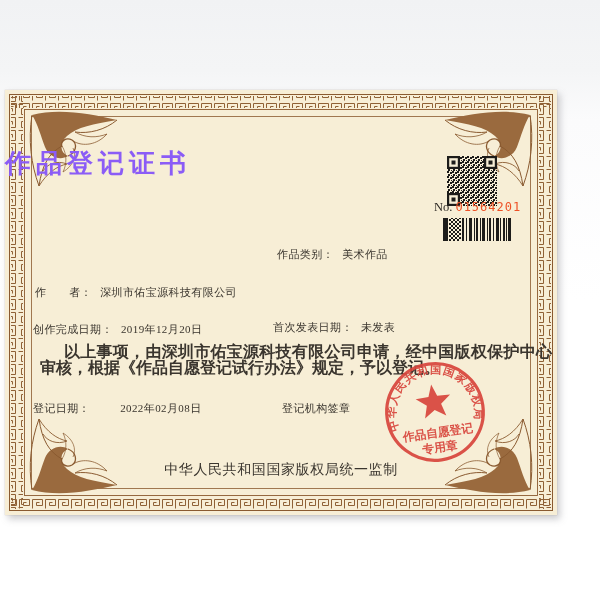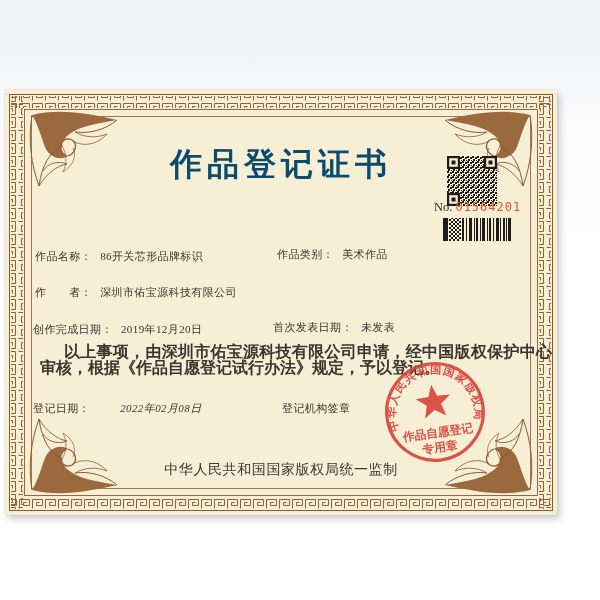--- a/index.html
+++ b/index.html
@@ -9,39 +9,39 @@
     font-family:"Liberation Serif","DejaVu Serif",serif;
   }
   .certificate{
     position:absolute;left:5px;top:90px;width:552px;height:425px;
     background:#f7eed6;
     box-shadow:3px 4px 7px rgba(110,110,118,.35), 0 0 1px rgba(120,90,60,.4);
   }
   .frame{position:absolute;left:0;top:0;width:552px;height:425px;}
   .title{
     position:absolute;left:0;top:55px;width:100%;margin:0;
-    text-align:center;font-size:32px;font-weight:700;color:#0c4a6e;
+    font-size:26px;font-weight:700;color:#8b5cf6;
     letter-spacing:5px;line-height:38px;
   }
   .qr{position:absolute;left:442px;top:66px;width:50px;height:50px;}
   .serial{
     position:absolute;left:429px;top:110px;width:120px;height:15px;
     font-size:12.5px;color:#2e2a26;white-space:nowrap;
   }
   .serial .num{
     font-family:"DejaVu Sans Mono",monospace;color:#ee5126;
     font-size:12px;letter-spacing:1px;margin-left:3px;
   }
   .barcode{position:absolute;left:438px;top:127px;width:70px;height:25px;}
   .row{
     position:absolute;white-space:nowrap;font-size:11px;color:#3a352e;
     letter-spacing:.4px;
   }
   .row .lbl{margin-right:5px;}
-  .row .gap-lg{margin-left:22px;font-style:italic;}
+  .row .gap-lg{margin-left:22px;}
   .statement{
     position:absolute;left:33px;top:252px;width:512px;margin:2px;
     font-size:16px;line-height:15.5px;color:#3a352e;text-indent:24px;
     text-align:justify;letter-spacing:0;font-weight:bold;
   }
   .footer{
     position:absolute;left:0;top:371px;width:100%;
     text-align:center;font-size:14px;letter-spacing:.6px;color:#3a352e;
   }
   .seal{position:absolute;left:371px;top:263px;width:118px;height:118px;opacity:.92;}
@@ -138,24 +138,20 @@
     <rect x="46" y="1" width="2" height="23" fill="#1d1c1a"></rect>
     <rect x="50" y="1" width="1" height="23" fill="#1d1c1a"></rect>
     <rect x="53" y="1" width="3" height="23" fill="#1d1c1a"></rect>
     <rect x="57" y="1" width="1" height="23" fill="#1d1c1a"></rect>
     <rect x="60" y="1" width="2" height="23" fill="#1d1c1a"></rect>
     <rect x="63" y="1" width="1" height="23" fill="#1d1c1a"></rect>
     <rect x="65" y="1" width="3" height="23" fill="#1d1c1a"></rect>
   </svg>
 
 
-  <div class="row" style="left:30px;top:159px">
-    <span class="lbl">作品名称：</span>
-    <span class="val">86开关芯形品牌标识</span>
-  </div>
   <div class="row" style="left:272px;top:157px">
     <span class="lbl">作品类别：</span>
     <span class="val">美术作品</span>
   </div>
 
   <div class="row" style="left:30px;top:195px">
     <span class="lbl">作　　者：</span>
     <span class="val">深圳市佑宝源科技有限公司</span>
   </div>
 

